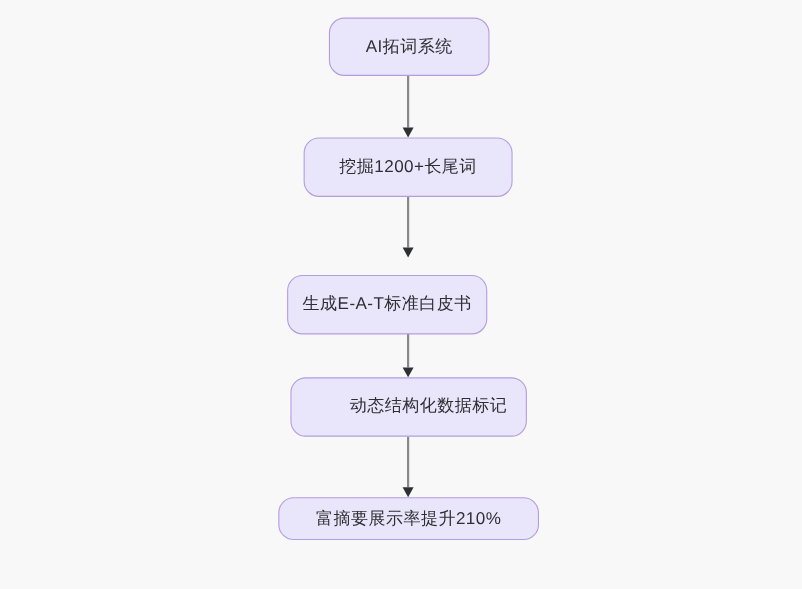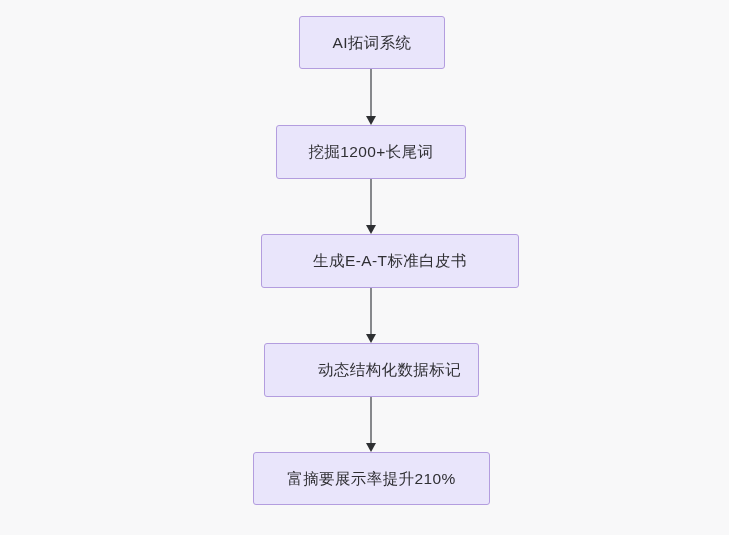--- a/index.html
+++ b/index.html
@@ -16,21 +16,21 @@
   #flowchart-canvas {
     position: relative;
     width: 729px;
     height: 535px;
   }
   .node {
     position: absolute;
     box-sizing: border-box;
     background: #e9e5fb;
     border: 1.6px solid #b39ddf;
-    border-radius: 3px;
+    border-radius: 14px;
     display: flex;
     align-items: center;
     justify-content: center;
     color: #2f2f33;
     font-size: 15.5px;
     letter-spacing: 0.4px;
     white-space: nowrap;
     line-height: 1;
   }
   .node-label {
@@ -81,25 +81,25 @@
   </div>
 
   <div class="node" style="left:299px; top:16px; width:146px; height:53px;">
     <span class="node-label">AI拓词系统</span>
   </div>
 
   <div class="node" style="left:276px; top:125px; width:190px; height:54px;">
     <span class="node-label">挖掘1200+长尾词</span>
   </div>
 
-  <div class="node" style="left:261px; top:234px; width:258px; height:54px;align-items:center;">
+  <div class="node" style="left:261px; top:250px; width:182px; height:54px;align-items:center;">
     <span class="node-label">生成E-A-T标准白皮书</span>
   </div>
 
   <div class="node" style="left:264px; top:343px; width:215px; height:54px;padding-left:36px;">
     <span class="node-label">动态结构化数据标记</span>
   </div>
 
-  <div class="node" style="left:253px; top:452px; width:237px; height:53px;justify-content:center;">
+  <div class="node" style="left:253px; top:452px; width:237px; height:39px;justify-content:center;">
     <span class="node-label">富摘要展示率提升210%</span>
   </div>
 
 </div>
 
 </body></html>

